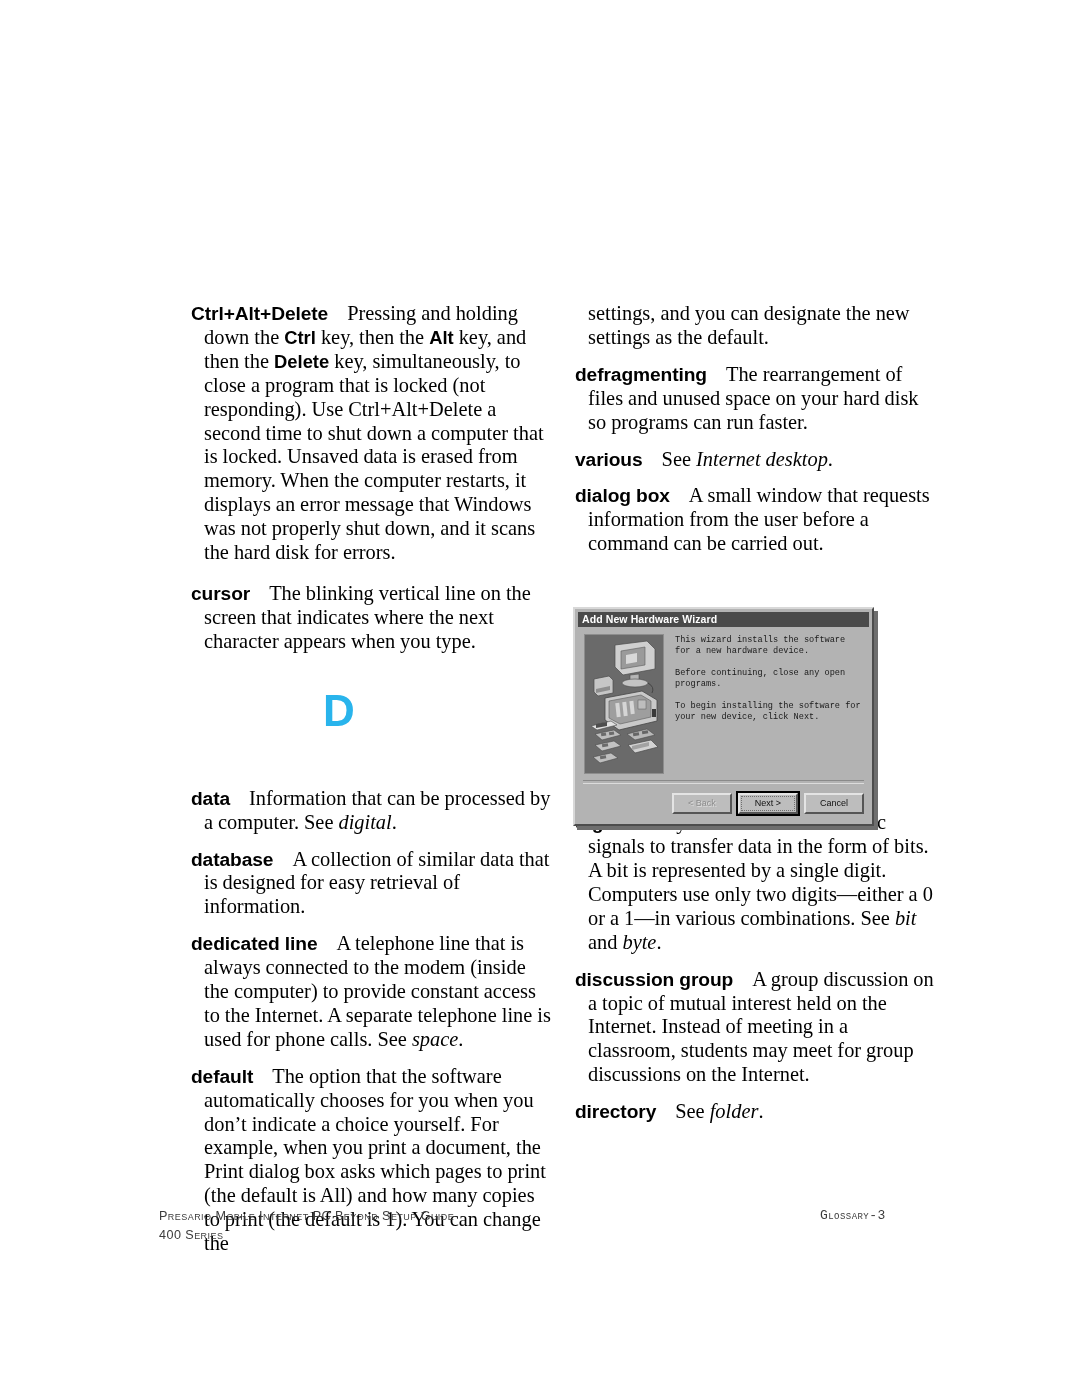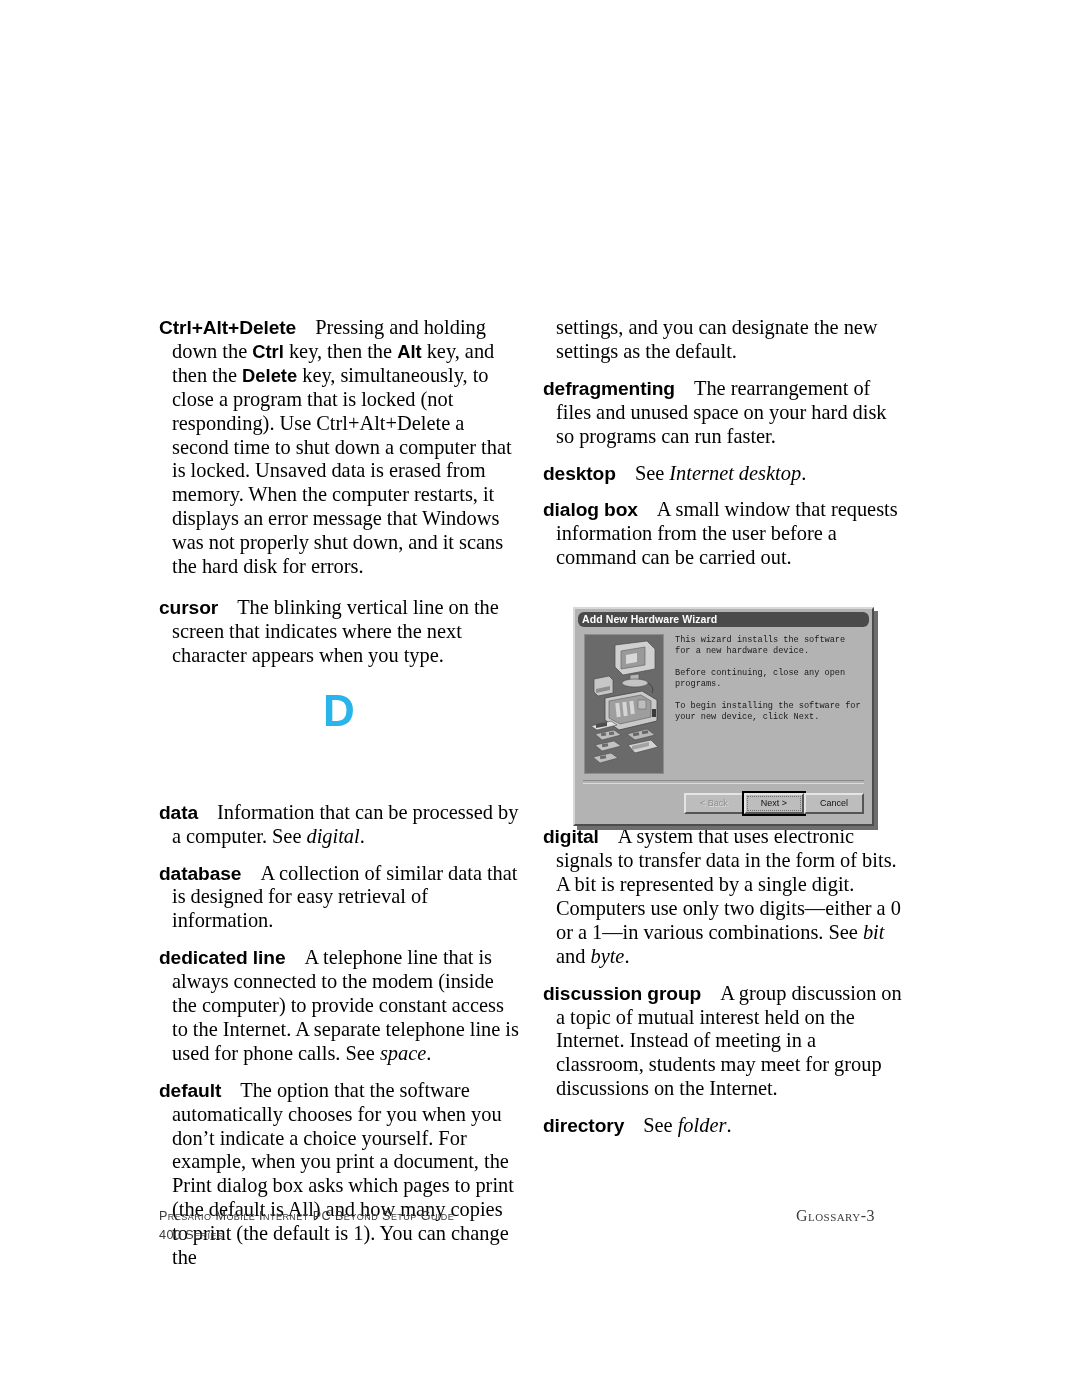--- a/index.html
+++ b/index.html
@@ -18,21 +18,22 @@
   }
 
   .page {
     position: absolute;
     inset: 0;
   }
 
   
   .col {
     position: absolute;
-    top: 316px;
+    top: 302px;
+    margin-left: 32px;
   }
   .col-left  { left: 159px;  width: 360px; }
   .col-right { left: 543px;  width: 365px; }
 
   
   .entry {
     margin: 0 0 13px 0;
     padding-left: 13px;
     text-indent: -13px;
     font-size: 20.4px;
@@ -97,21 +98,20 @@
     background: #4a4a4a;
     color: #ffffff;
     font-size: 10.5px;
     font-weight: bold;
     line-height: 15px;
     padding-left: 4px;
     box-sizing: border-box;
     letter-spacing: 0.1px;
     overflow: hidden;
     white-space: nowrap;
-    border-radius: 6px;
   }
   .shot-sep {
     position: absolute;
     left: 8px; right: 8px;
     top: 171px;
     height: 2px;
     border-top: 1px solid #8a8a8a;
     border-bottom: 1px solid #dcdcdc;
   }
   .shot-body {
@@ -139,20 +139,21 @@
   }
 
   
   .shot-buttons {
     position: absolute;
     left: 0; right: 8px;
     top: 184px;
     height: 22px;
     display: flex;
     justify-content: flex-end;
+    gap: 6px;
   }
   .btn {
     width: 60px;
     height: 21px;
     background: #bdbdbd;
     border-top: 2px solid #e4e4e4;
     border-left: 2px solid #e4e4e4;
     border-right: 2px solid #555555;
     border-bottom: 2px solid #555555;
     box-sizing: border-box;
@@ -182,24 +183,24 @@
     top: 1207px;
     font-family: "Liberation Sans", sans-serif;
     font-size: 12.6px;
     line-height: 18.5px;
     color: #3b3b3b;
     font-variant: small-caps;
     letter-spacing: 0.45px;
   }
   .footer-right {
     position: absolute;
-    left: 796px;
+    left: 820px;
     top: 1207px;
-    font-family: Liberation Serif, serif;
-    font-size: 16px;
+    font-family: Liberation Mono, monospace;
+    font-size: 13px;
     line-height: 18.5px;
     color: #3b3b3b;
     font-variant: small-caps;
     letter-spacing: 0.45px;
   }
 </style>
 </head>
 <body>
 
 <div class="page">
@@ -236,21 +237,21 @@
 
   <div class="col col-right">
 
     <p class="entry cont">settings, and you can designate the new settings as the default.</p>
 
     <p class="entry">
       <span class="term">defragmenting</span><span>The rearrangement of files and unused space on your hard disk so programs can run faster.</span>
     </p>
 
     <p class="entry">
-      <span class="term">desktop</span><span>See </span><span class="ital">Internet desktop</span><span>.</span>
+      <span class="term">various</span><span>See </span><span class="ital">Internet desktop</span><span>.</span>
     </p>
 
     <p class="entry">
       <span class="term">dialog box</span><span>A small window that requests information from the user before a command can be carried out.</span>
     </p>
 
     <div style="height:242px;"></div>
 
     <p class="entry">
       <span class="term">digital</span><span>A system that uses electronic signals to transfer data in the form of bits. A bit is represented by a single digit. Computers use only two digits—either a 0 or a 1—in various combinations. See </span><span class="ital">bit</span><span> and </span><span class="ital">byte</span><span>.</span>

